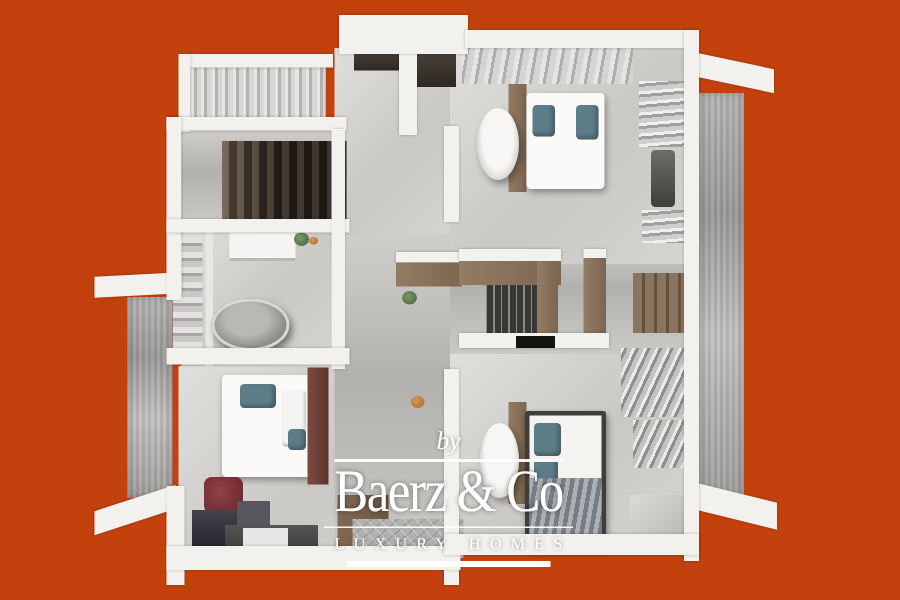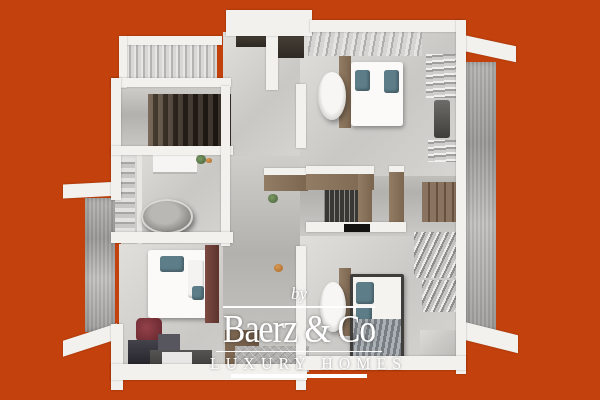--- a/index.html
+++ b/index.html
@@ -48,21 +48,21 @@
   .niche{background:linear-gradient(180deg,#4a433b,#2e2822);}
   .plant{border-radius:50%;background:radial-gradient(circle at 40% 40%,#7a9a62,#46603a);}
   .dot-orange{border-radius:50%;background:radial-gradient(circle at 40% 35%,#d89a55,#a86524);}
   
   .wm{position:absolute;left:204px;top:284px;width:190px;text-align:center;color:#fff;
       text-shadow:0 0 3px rgba(0,0,0,.45);z-index:60;}
   .wm-by{font-style:italic;font-size:17px;line-height:20px;}
   .wm-rule{background:#fff;height:1.5px;margin:2px auto 0;opacity:.95;}
   .wm-brand{font-size:34px;line-height:38px;transform:scaleY(1.18);transform-origin:center;
             letter-spacing:-1px;margin-top:2px;white-space:nowrap;}
-  .wm-tag{font-size:16px;letter-spacing:6px;padding-left:6px;line-height:13px;margin-top:5px;white-space:nowrap;text-align:center;}
+  .wm-tag{font-size:11px;letter-spacing:6px;padding-left:6px;line-height:13px;margin-top:5px;white-space:nowrap;text-align:center;}
   .wm-bar{background:#fff;height:4px;width:136px;margin:4px auto 0;}
 </style>
 </head>
 <body>
 
 <div class="stage">
 
   <div class="abs floor" style="left:223px;top:32px;width:85px;height:124px;"></div>
   <div class="abs floor-dim" style="left:121px;top:86px;width:110px;height:64px;"></div>
   <div class="abs floor" style="left:121px;top:154px;width:104px;height:90px;"></div>

